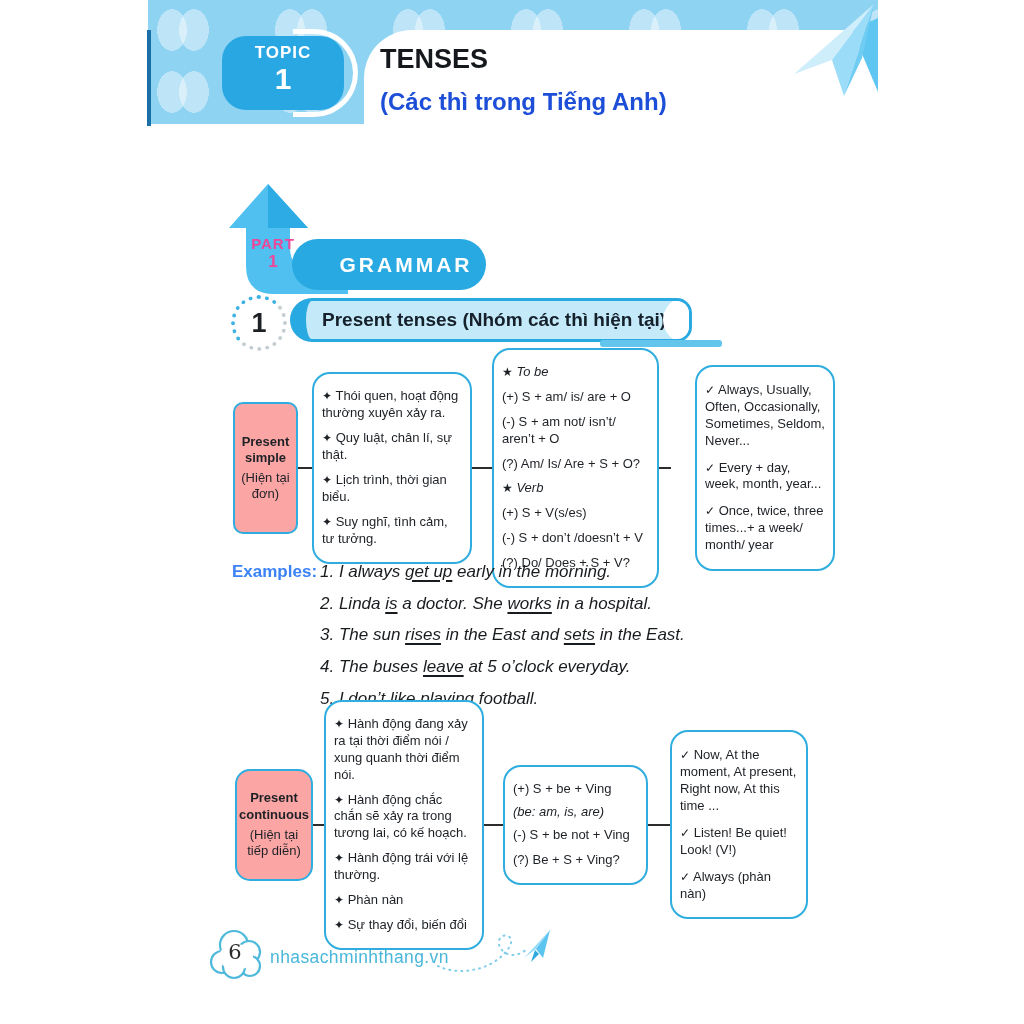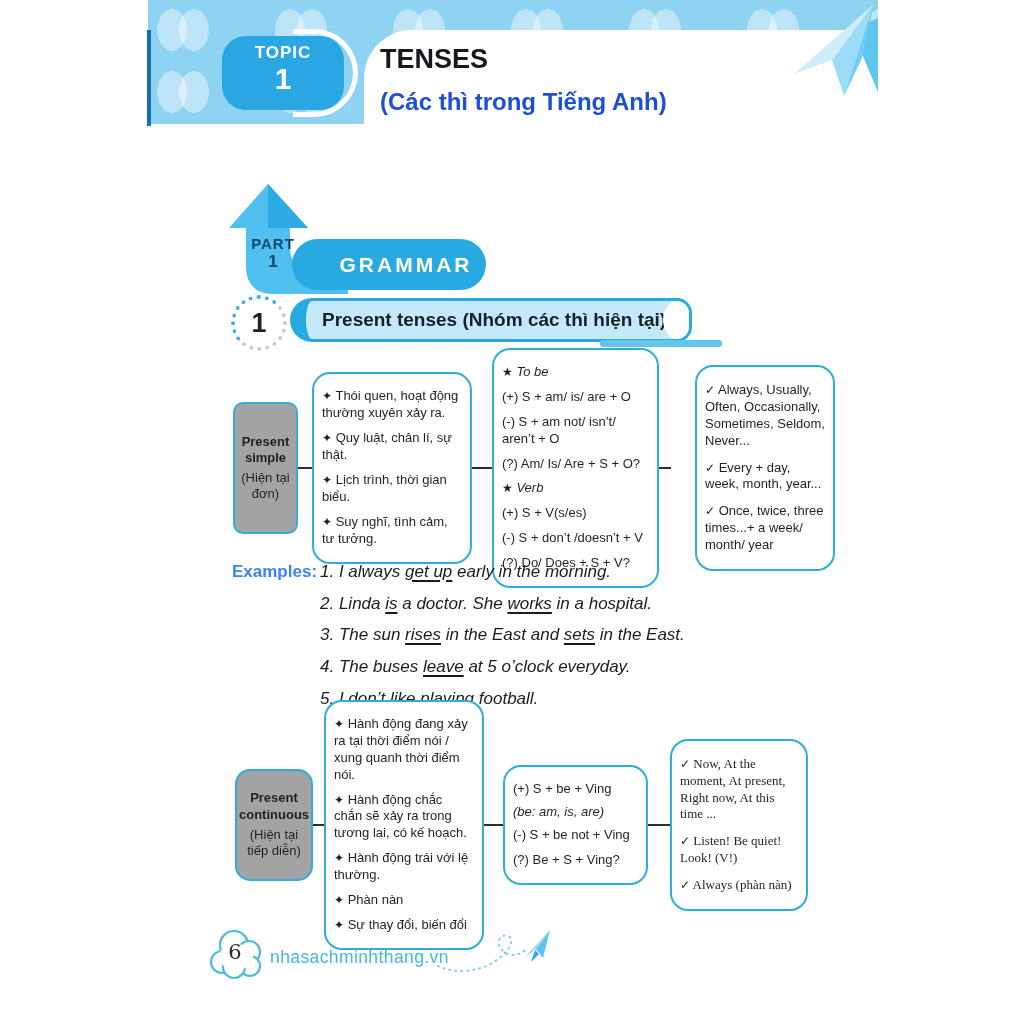--- a/index.html
+++ b/index.html
@@ -29,21 +29,21 @@
   .page-title{font-size:27px;font-weight:800;color:#15181c;}
   .page-subtitle{font-size:24px;font-weight:700;color:#1d4ed8;margin-top:13px;}
 
   
   .part-group{position:absolute;left:80px;top:182px;width:300px;height:116px;}
   .part-arrow{position:absolute;left:0;top:0;width:120px;height:115px;z-index:1;}
   .grammar-pill{position:absolute;left:64px;top:57px;width:194px;height:51px;background:#29a9e1;
     border-radius:26px;display:flex;align-items:center;justify-content:center;padding-left:34px;
     box-sizing:border-box;z-index:2;}
   .grammar-pill span{color:#fff;font-weight:800;font-size:21px;letter-spacing:3px;}
-  .part-text{position:absolute;left:18px;top:53px;width:54px;text-align:center;color:#0c4a6e;
+  .part-text{position:absolute;left:18px;top:53px;width:54px;text-align:center;color:#ec4899;
     font-weight:800;z-index:3;line-height:1.15;}
   .part-text .pt1{font-size:15px;letter-spacing:1px;}
   .part-text .pt2{font-size:17px;}
 
   
   .section-head{position:absolute;left:0;top:294px;width:730px;height:56px;}
   .dot-circle{position:absolute;left:83px;top:1px;width:48px;height:48px;border:4px dotted;
     border-color:#3fb2e5 #c3cdd2 #c3cdd2 #3fb2e5;border-radius:50%;display:flex;align-items:center;
     justify-content:center;font-size:27px;font-weight:800;color:#1d2126;background:#fff;}
   .sec-banner{position:relative;margin-left:142px;top:4px;width:402px;height:44px;background:#c4eafa;
@@ -53,36 +53,36 @@
     width:46px;height:46px;background:#fff;border-radius:50%;}
   .sec-banner-text{position:absolute;left:16px;top:0;line-height:38px;font-size:19px;font-weight:800;
     color:#15202b;white-space:nowrap;}
   .under-strip{position:absolute;left:452px;top:46px;width:122px;height:7px;background:#63c4ec;border-radius:3px;}
 
   
   .diagram-row{position:absolute;display:flex;align-items:center;}
   .row1{left:85px;top:348px;width:590px;}
   .row2{left:87px;top:700px;width:590px;}
   .conn{height:0;border-top:2.5px solid #2c2c2c;flex:none;}
-  .tense-box{flex:none;background:#a3a3a3;border:2.5px solid #2fadde;border-radius:10px;
+  .tense-box{flex:none;background:#fca5a5;border:2.5px solid #2fadde;border-radius:10px;
     box-sizing:border-box;display:flex;flex-direction:column;justify-content:center;text-align:center;
     padding:6px 2px;font-size:13px;line-height:1.25;}
   .row1 .tense-box{width:65px;min-height:132px;}
   .row2 .tense-box{width:78px;min-height:112px;border-radius:15px;}
   .tense-name{font-weight:800;margin-bottom:4px;}
   .wbox{flex:none;background:#fff;border:2.5px solid #2fadde;border-radius:18px;box-sizing:border-box;
     padding:10px 8px;font-size:13px;line-height:1.3;display:flex;flex-direction:column;justify-content:center;}
   .row1 .usage-box{width:160px;min-height:186px;}
   .row1 .conn-a{width:14px;} .row1 .conn-b{width:20px;} .row1 .conn-c{width:12px;}
   .row1 .formula-box{width:167px;min-height:205px;}
   .row1 .signal-box{width:140px;min-height:200px;margin-left:24px;}
   .row2 .usage-box{width:160px;min-height:218px;}
   .row2 .conn-a{width:11px;} .row2 .conn-b{width:19px;} .row2 .conn-c{width:22px;}
   .row2 .formula-box{width:145px;min-height:98px;}
-  .row2 .signal-box{width:138px;min-height:160px;font-family:Liberation Serif, serif;}
+  .row2 .signal-box{width:138px;min-height:160px;}
   .usage-item{margin:4px 0;}
   .signal-item{margin:5px 0;}
   .glyph{font-size:12px;}
   .formula-head{font-style:italic;margin:4px 0;}
   .formula-head .star{font-style:normal;}
   .formula-line{margin:4px 0;}
   .formula-note{font-style:italic;margin:2px 0;}
 
   
   .examples{position:absolute;left:84px;top:560px;width:630px;display:flex;}

